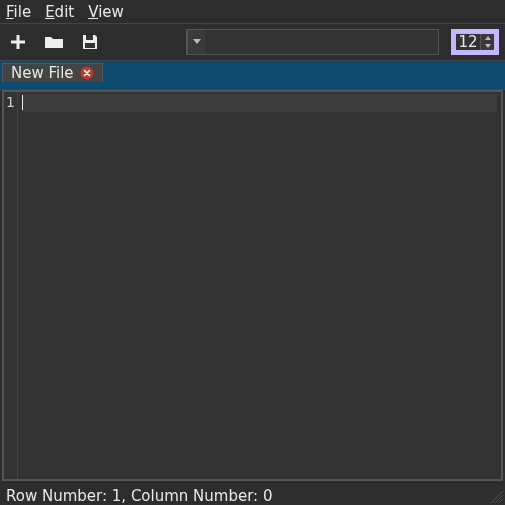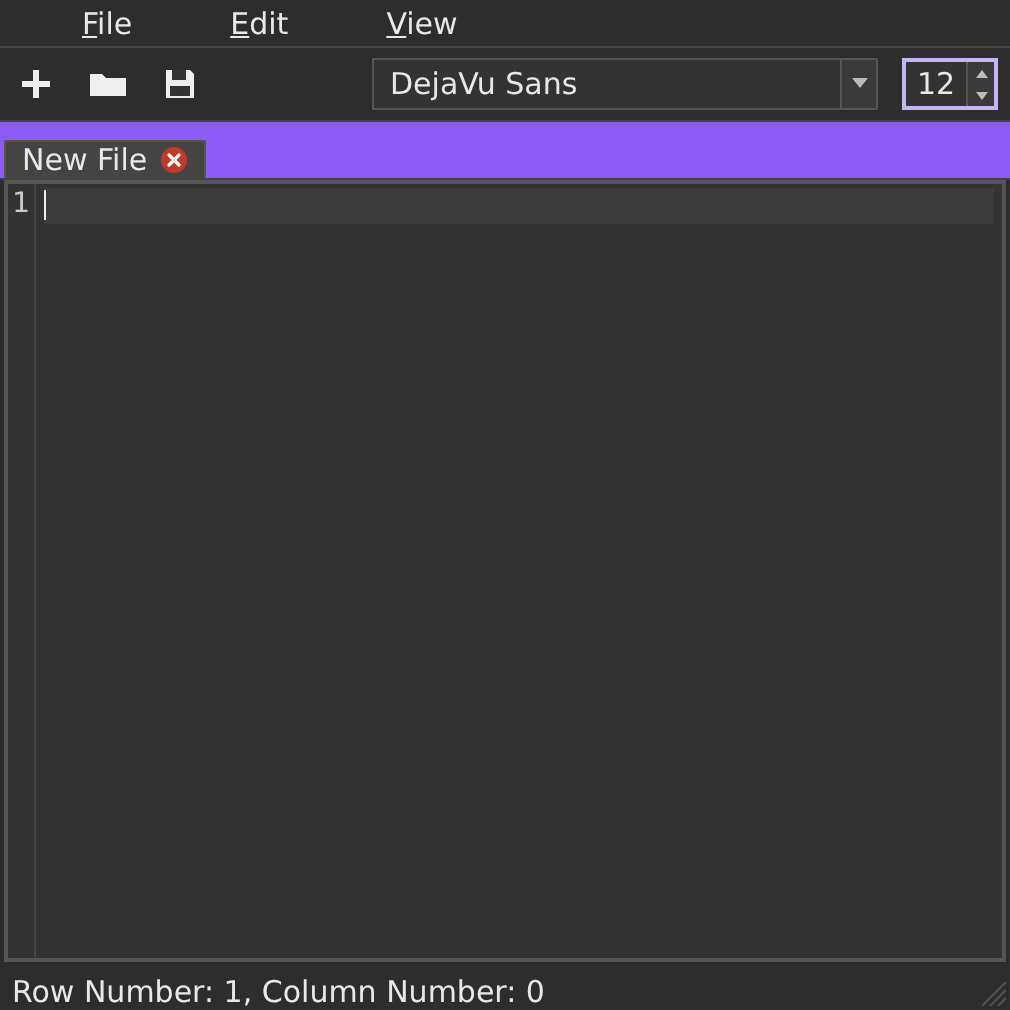--- a/index.html
+++ b/index.html
@@ -15,21 +15,21 @@
   .menubar {
     height: 24px;
     background: #2d2d2d;
     border-bottom: 1px solid #444;
     display: flex;
     align-items: center;
     padding: 0 6px;
     gap: 14px;
     font-size: 15px;
   }
-  .menubar .menu-item { cursor: default; margin-left: 35px; }
+  .menubar .menu-item { cursor: default; }
   .menubar .menu-item .ul { text-decoration: underline; }
   .toolbar {
     height: 36px;
     background: #2d2d2d;
     display: flex;
     align-items: center;
     padding: 0 6px;
     gap: 12px;
   }
   .toolbar .icon-btn {
@@ -52,42 +52,42 @@
   .font-select .dropdown-btn {
     width: 18px; height: 100%;
     border-left: 1px solid #555;
     background: #3a3a3a;
     display: flex; align-items: center; justify-content: center;
     cursor: pointer;
   }
   .size-spinner {
     width: 48px; height: 26px;
     display: flex;
-    border: 2px solid #c4b5fd;
+    border: 5px solid #c4b5fd;
     background: #333;
   }
   .size-spinner .size-val {
     flex: 1; display: flex; align-items: center; justify-content: center;
     font-size: 15px;
   }
   .size-spinner .spin-btns {
     width: 14px; display: flex; flex-direction: column;
     border-left: 1px solid #555; background: #3a3a3a;
   }
   .size-spinner .spin-btns div {
     flex: 1; display: flex; align-items: center; justify-content: center;
     cursor: pointer; font-size: 8px;
   }
   .tabbar {
     height: 30px;
-    background: #8b5cf6;
+    background: #0c4a6e;
     border-top: 1px solid #444;
     border-bottom: 1px solid #444;
     display: flex;
-    align-items: flex-end;
+    align-items: flex-start;
     padding-top: 2px;
   }
   .tab {
     background: #444;
     border: 1px solid #555;
     border-bottom: none;
     display: flex;
     align-items: center;
     padding: 0 8px;
     gap: 6px;
@@ -170,21 +170,20 @@
   </button>
   <button class="icon-btn">
     <svg width="18" height="18" viewBox="0 0 18 18">
         <path d="M2 2h12l2 2v12H2z" fill="#eee"></path>
         <rect x="5" y="2" width="7" height="5" fill="#333"></rect>
         <rect x="4" y="10" width="10" height="5" fill="#333"></rect>
       </svg>
   </button>
   <div class="spacer"></div>
   <div class="font-select">
-    <div class="font-name">DejaVu Sans</div>
     <div class="dropdown-btn">
       <svg width="8" height="6" viewBox="0 0 8 6">
           <path d="M0 0l4 5 4-5z" fill="#bbb"></path>
         </svg>
     </div>
   </div>
   <div class="size-spinner">
     <div class="size-val">12</div>
     <div class="spin-btns">
       <div>

